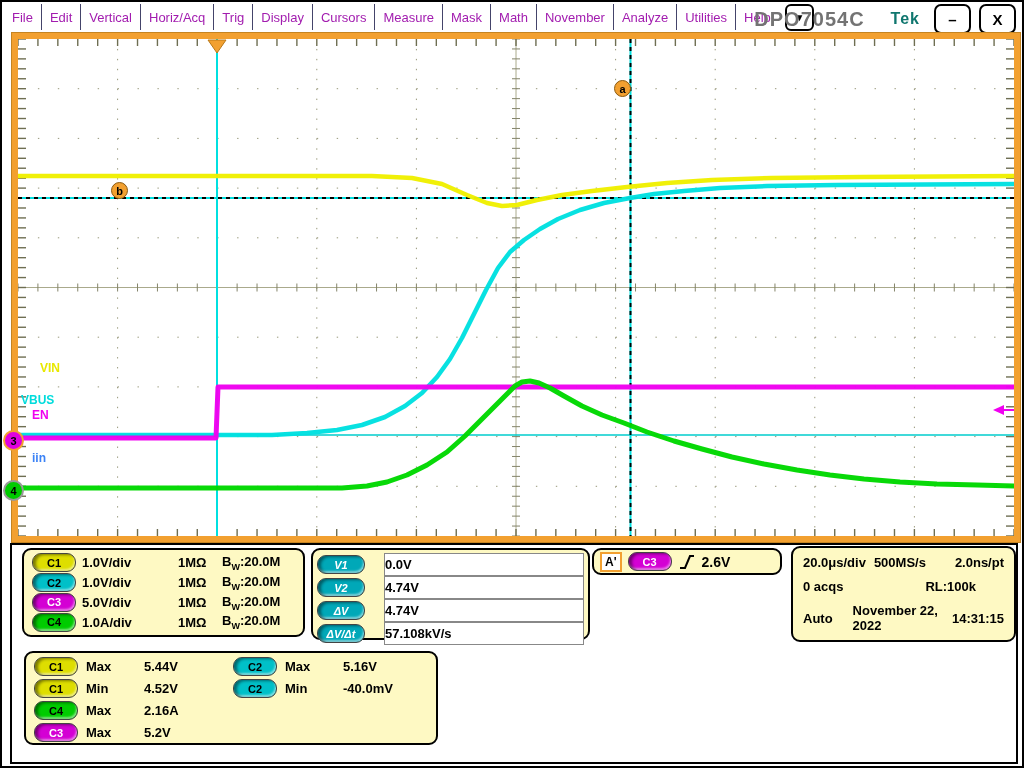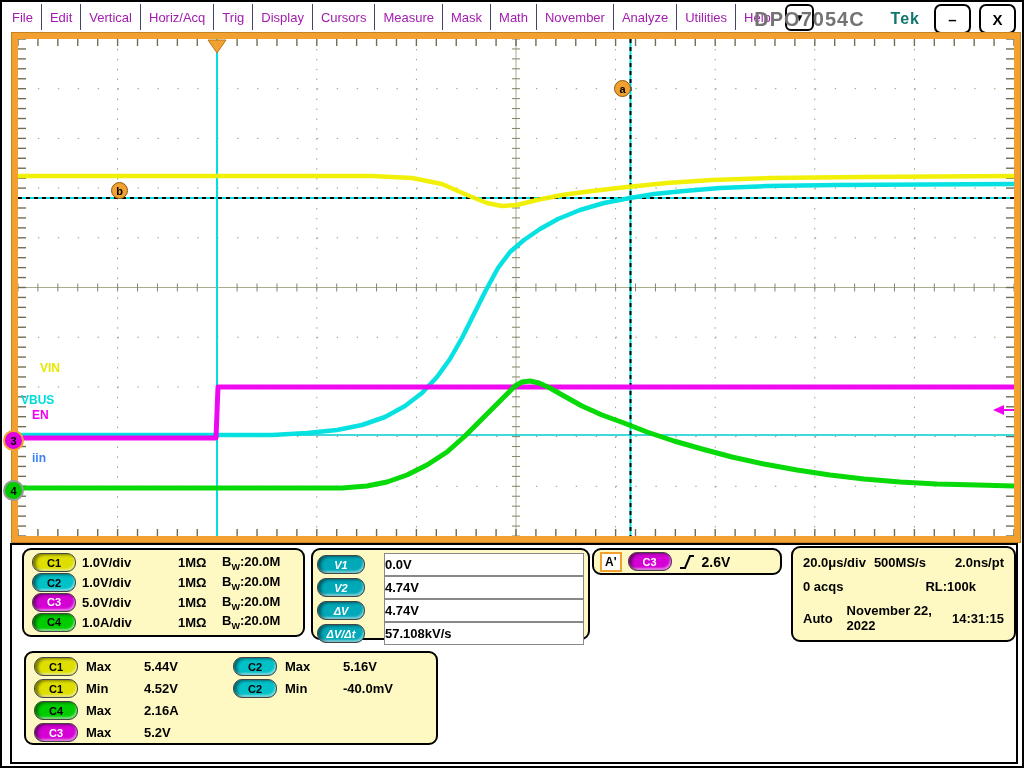--- a/index.html
+++ b/index.html
@@ -1301,21 +1301,21 @@
       <span>20.0μs/div</span>
       <span style="margin-left:8px">500MS/s</span>
       <span style="margin-left:auto">2.0ns/pt</span>
     </div>
     <div class="h-row">
       <span>0 acqs</span>
       <span style="margin-left:auto;margin-right:28px">RL:100k</span>
     </div>
     <div class="h-row">
       <span>Auto</span>
-      <span style="margin-left:14px">November 22, 2022</span>
+      <span style="margin-left:20px">November 22, 2022</span>
       <span style="margin-left:auto">14:31:15</span>
     </div>
   </div>
 
   <div class="panel meas-panel">
     <div class="meas-col">
 
         <div class="meas-row">
           <span class="pill c1">C1</span>
           <span>Max</span>

